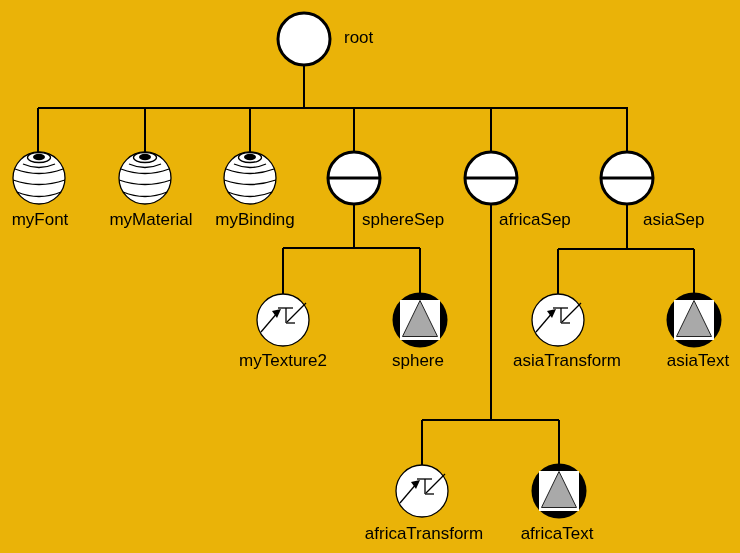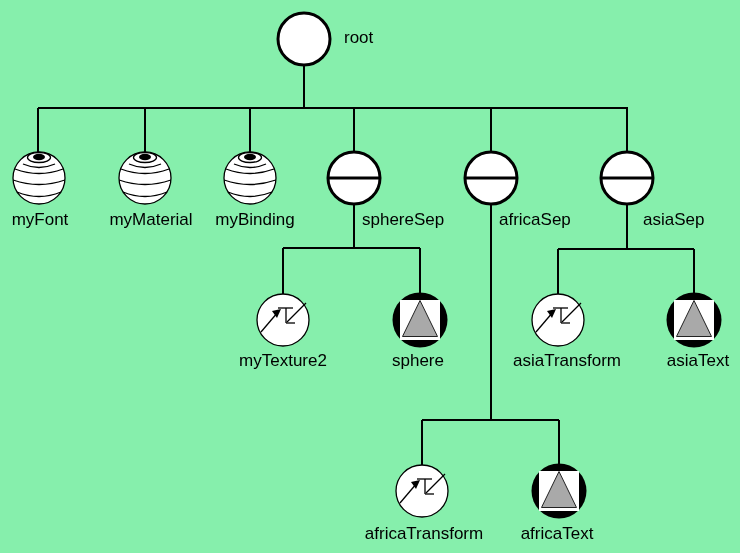--- a/index.html
+++ b/index.html
@@ -4,21 +4,21 @@
 <style>
   html, body {
     margin: 0;
     padding: 0;
     background: #ffffff;
   }
   .canvas {
     position: relative;
     width: 740px;
     height: 553px;
-    background: #86efac;
+    background: #eab308;
     overflow: hidden;
   }
   svg.diagram {
     display: block;
     width: 740px;
     height: 553px;
   }
   text.node-label {
     font-family: "Liberation Sans", "DejaVu Sans", sans-serif;
     font-size: 17px;

